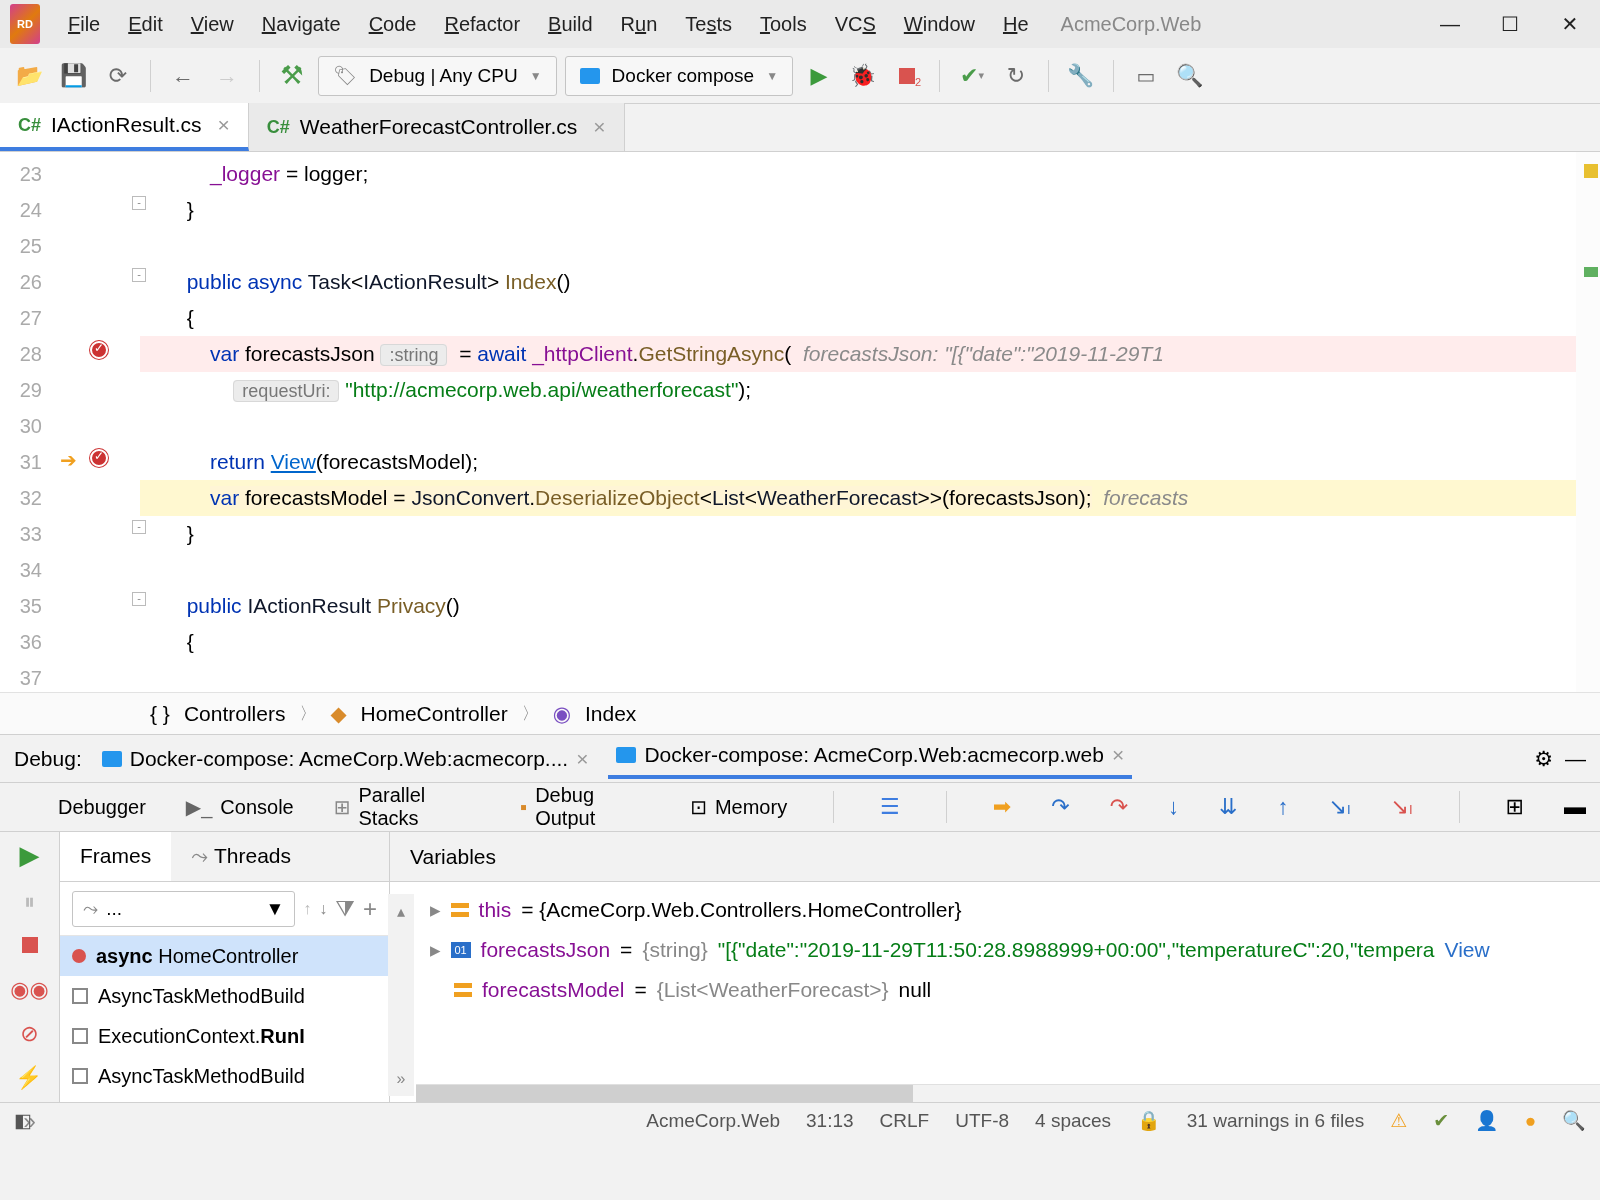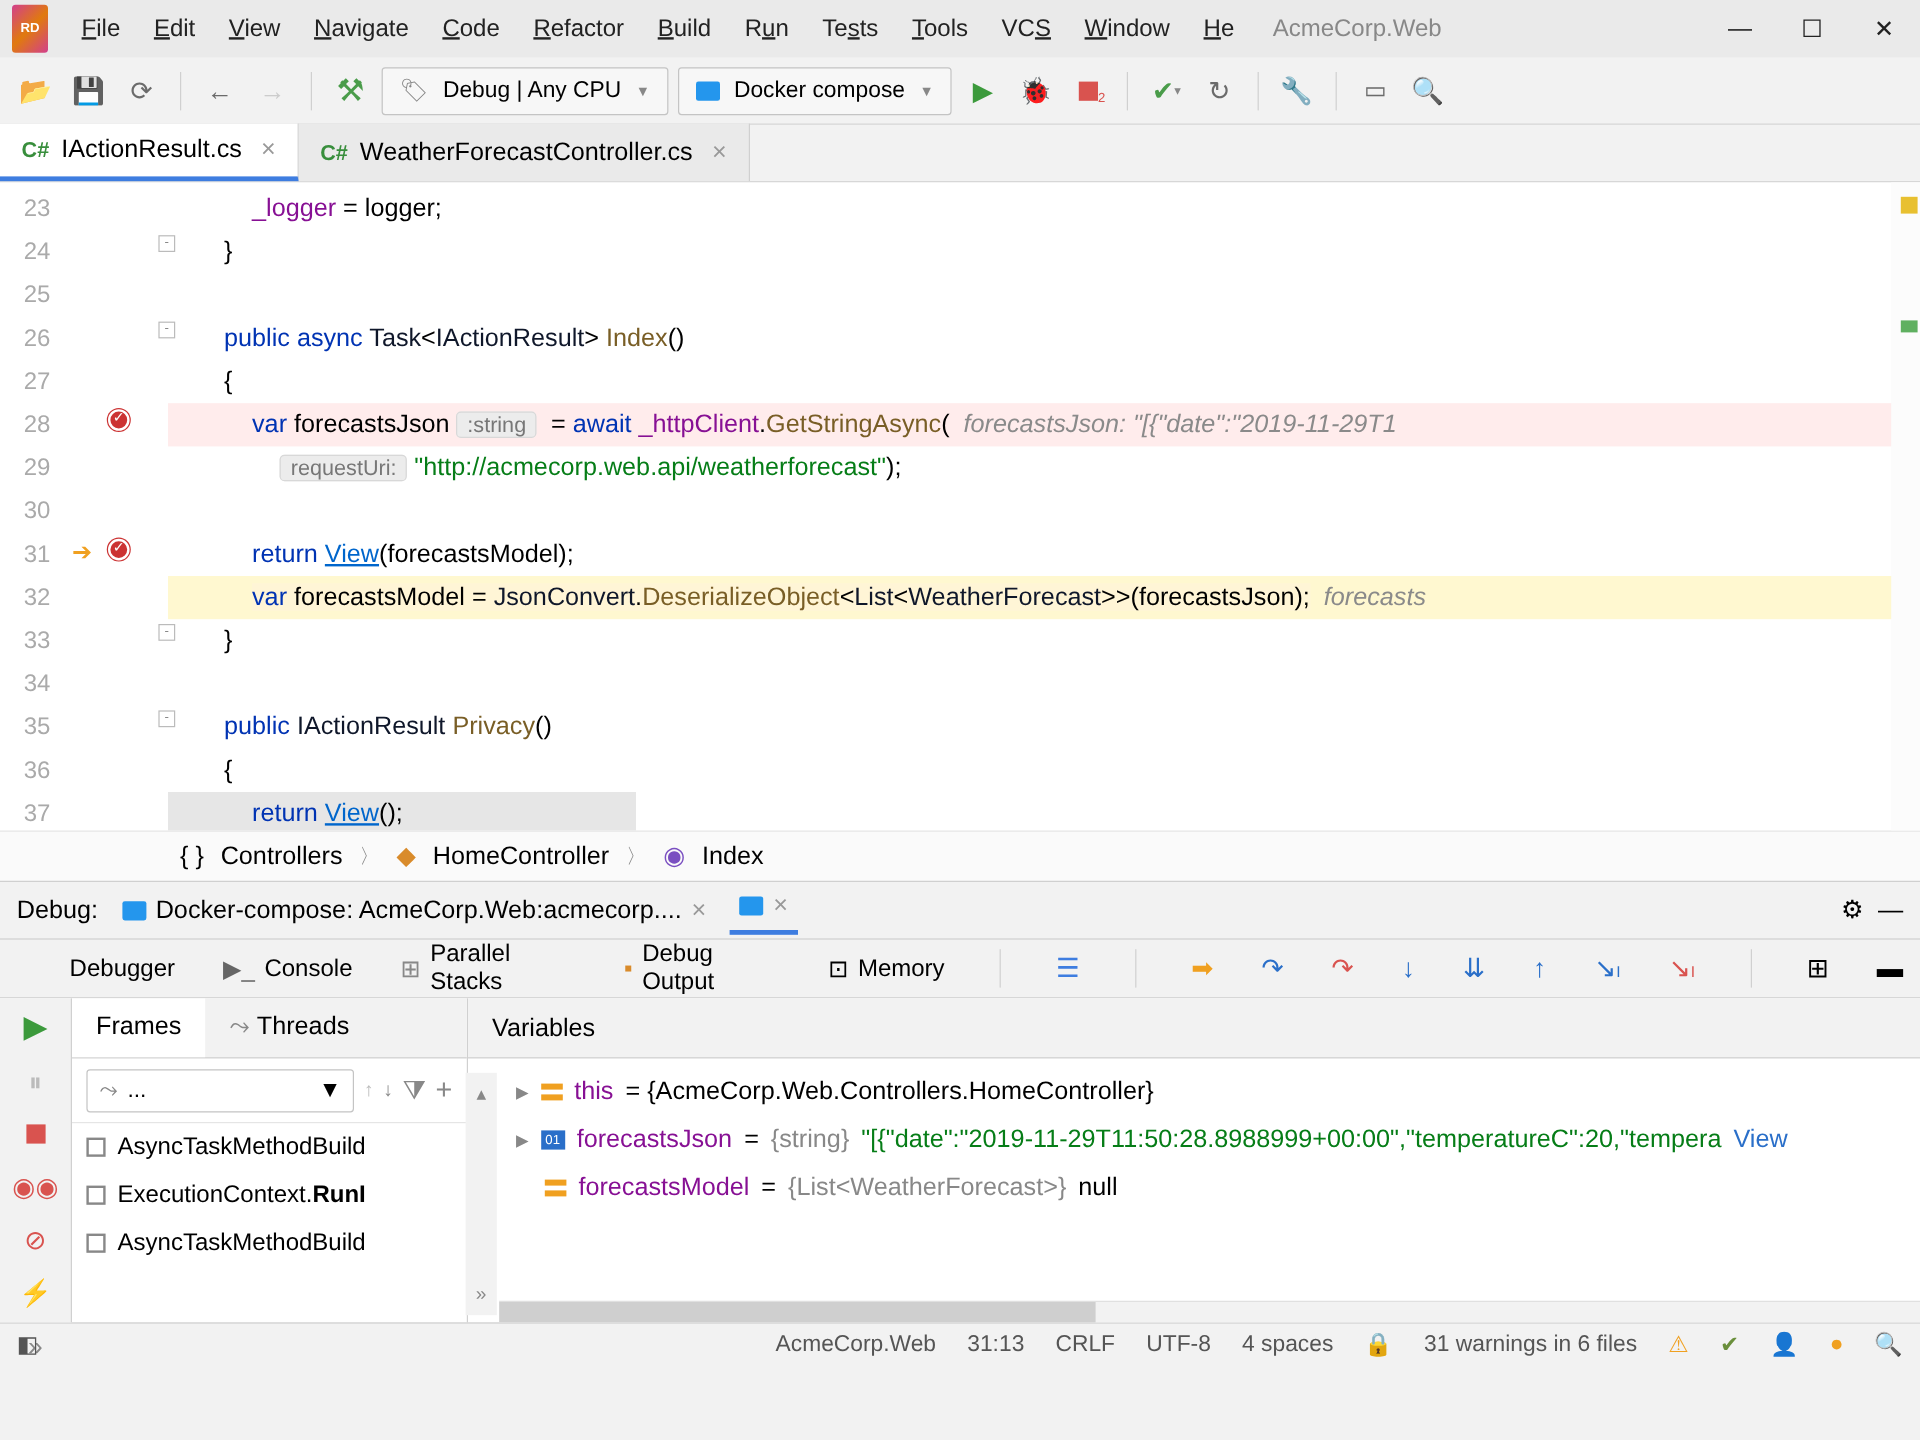--- a/index.html
+++ b/index.html
@@ -192,21 +192,20 @@
 <div class="ln">        {</div>
 <div class="ln hlred">            <span class="kw">var</span> forecastsJson <span class="pill">:string</span>  = <span class="kw">await</span> <span class="fd">_httpClient</span>.<span class="mn">GetStringAsync</span>(  <span class="cmt">forecastsJson: "[{"date":"2019-11-29T1</span></div>
 <div class="ln">                <span class="pill">requestUri:</span> <span class="st">"http://acmecorp.web.api/weatherforecast"</span>);</div>
 <div class="ln"> </div>
 <div class="ln">            <span class="kw">return</span> <span class="lnk">View</span>(forecastsModel);</div>
 <div class="ln hlyel">            <span class="hlsel"><span class="kw">var</span> forecastsModel = <span class="ty">JsonConvert</span>.<span class="mn">DeserializeObject</span>&lt;<span class="ty">List</span>&lt;<span class="ty">WeatherForecast</span>&gt;&gt;(forecastsJson);</span>  <span class="cmt">forecasts</span></div>
 <div class="ln">        }</div>
 <div class="ln"> </div>
 <div class="ln">        <span class="kw">public</span> <span class="ty">IActionResult</span> <span class="mn">Privacy</span>()</div>
 <div class="ln">        {</div>
-<div class="ln" style="background:#e6e6e6;width:390px">            <span class="kw">return</span> <span class="lnk">View</span>();</div>
   </div>
   <div class="mini">
       <div class="m1"></div>
       <div class="m2"></div>
     </div>
 </div>
 
 <div class="crumb">
   <span>{ }</span>
   <span>Controllers</span>
@@ -220,20 +219,21 @@
 
 <div class="dbgtitle">
   <span>Debug:</span>
   <div class="tabx">
     <span class="ico-docker"></span>
     <span>Docker-compose: AcmeCorp.Web:acmecorp....</span>
     <span style="color:#999">×</span>
   </div>
   <div class="tabx act">
     <span class="ico-docker"></span>
+    <span>Docker-compose: AcmeCorp.Web:acmecorp.web</span>
     <span style="color:#999">×</span>
   </div>
   <span style="margin-left:auto">⚙</span>
   <span>—</span>
 </div>
 
 <div class="dbgbar">
   <div class="item">
       <span>Debugger</span>
     </div>
@@ -289,20 +289,24 @@
           <span style="color:#888">⤳</span>
           <span>...</span>
           <span class="tri" style="margin-left:auto">▼</span>
         </div>
       <span style="color:#bbb">↑</span>
       <span style="color:#888">↓</span>
       <span style="color:#888;font-size:22px">⧩</span>
       <span style="color:#888;font-size:24px">+</span>
     </div>
     <div class="frames-list">
+      <div class="row sel">
+          <span style="width:14px;height:14px;background:#d9534f;border-radius:50%;display:inline-block"></span>
+          <span><b>async</b> HomeController</span>
+        </div>
       <div class="row">
           <span class="ico-box"></span>
           <span>AsyncTaskMethodBuild</span>
         </div>
       <div class="row">
           <span class="ico-box"></span>
           <span>ExecutionContext.<b>RunI</b></span>
         </div>
       <div class="row">
           <span class="ico-box"></span>

